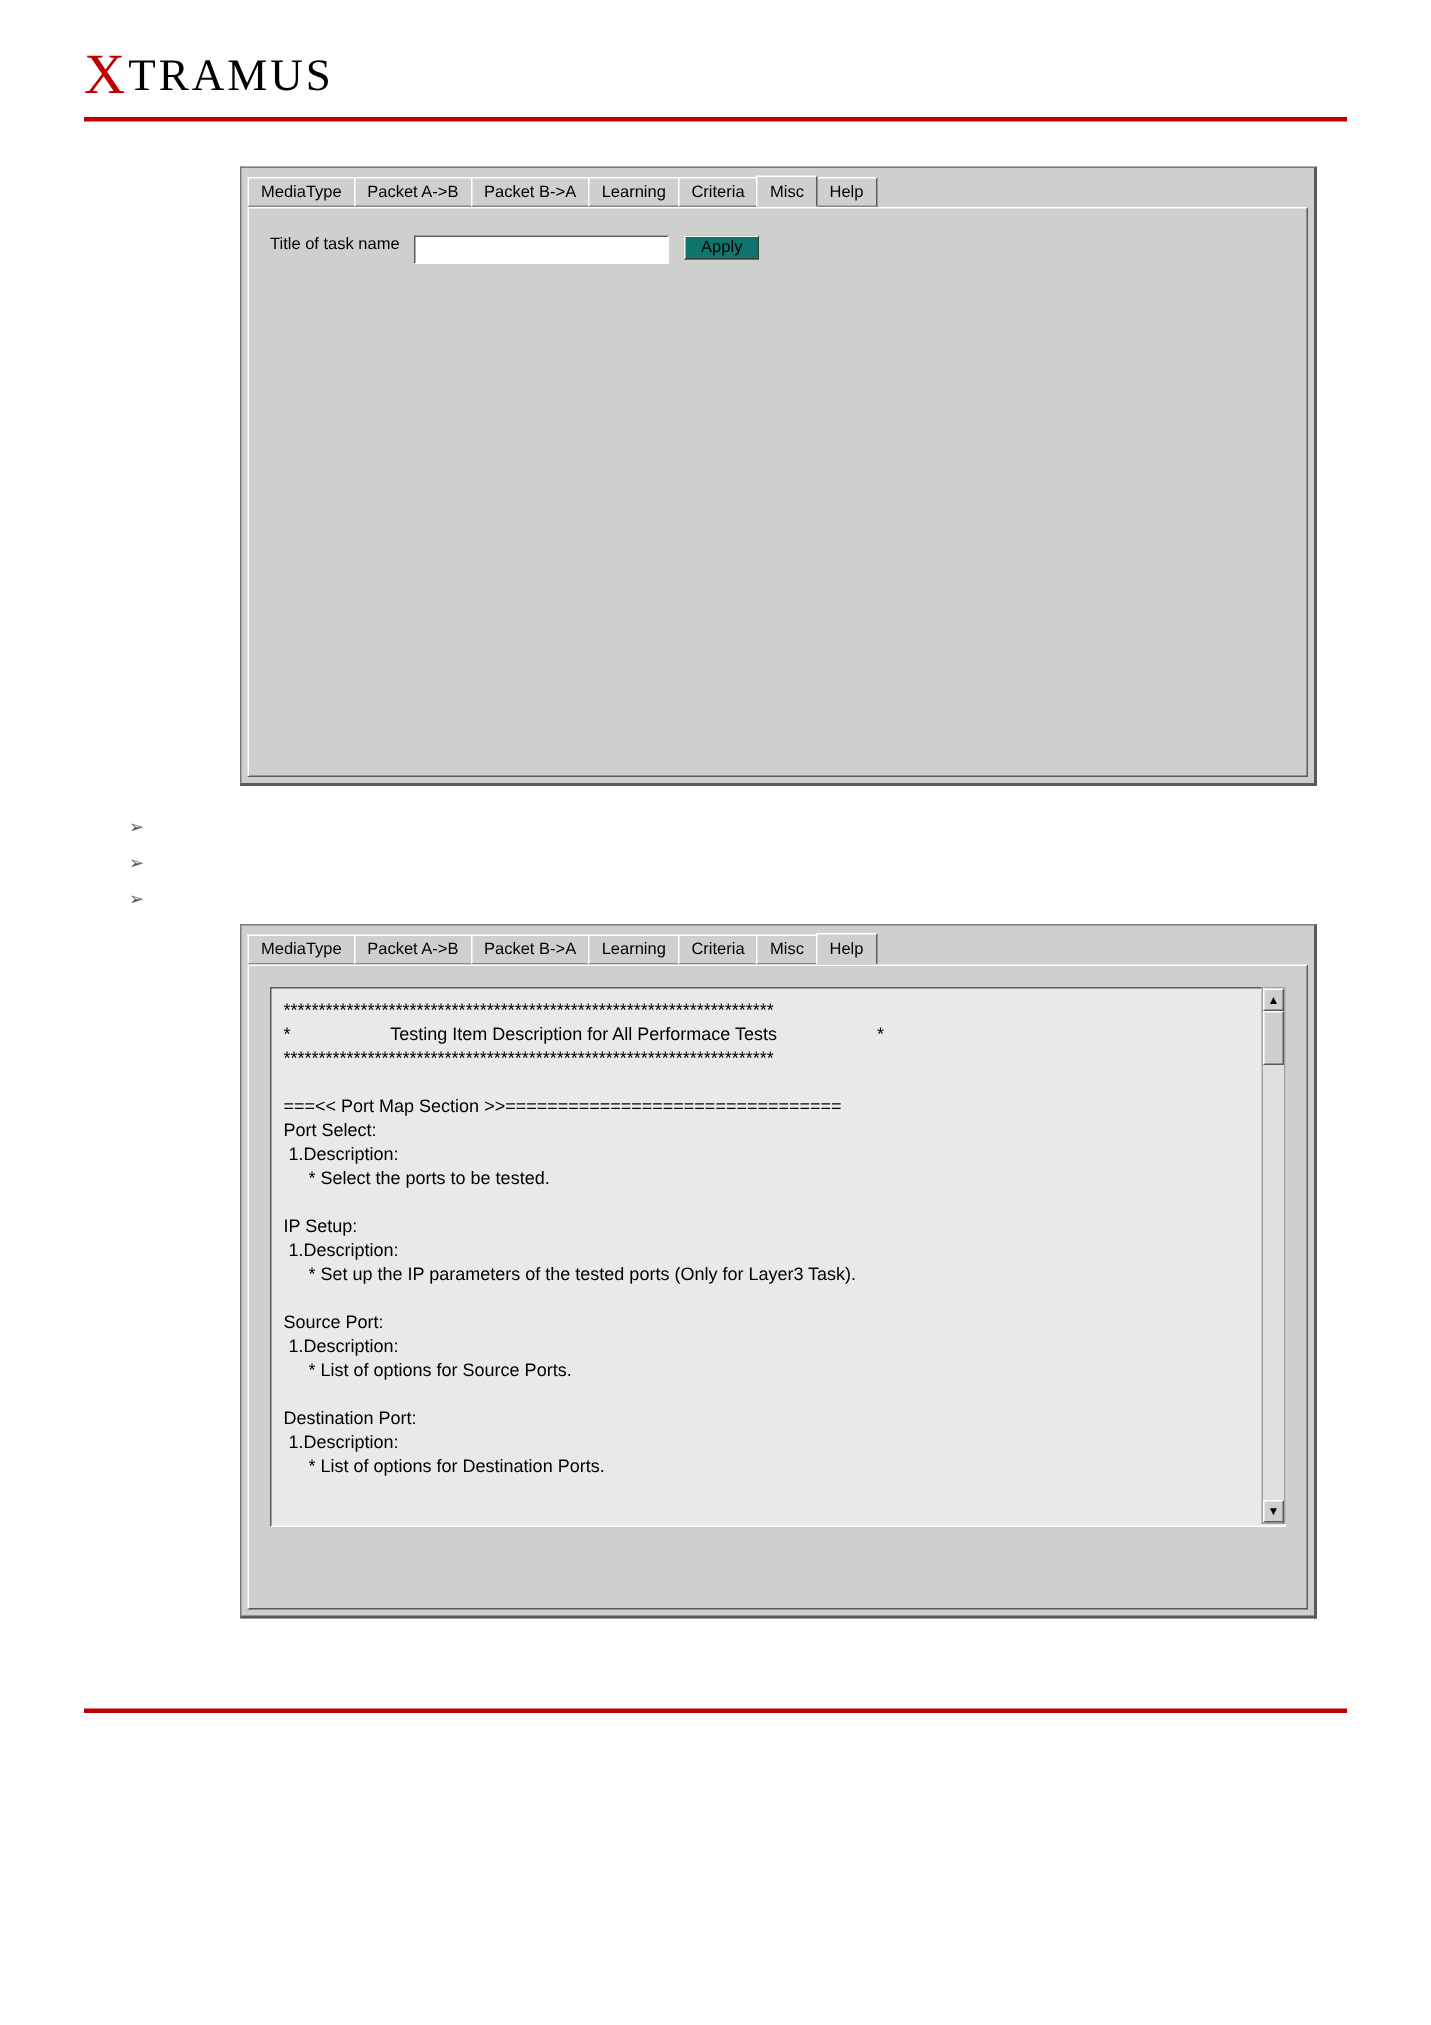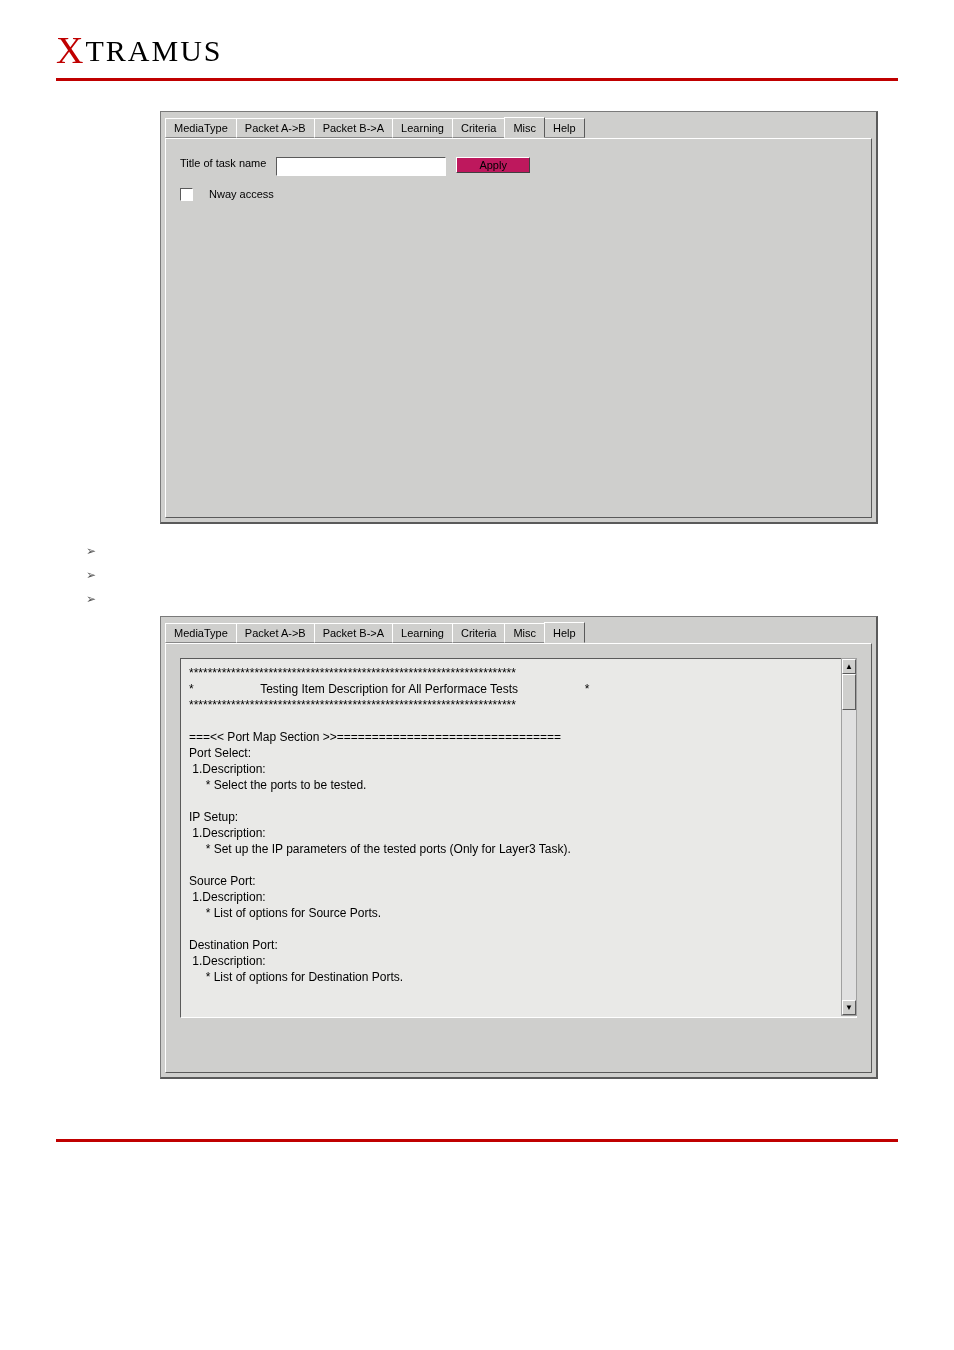--- a/index.html
+++ b/index.html
@@ -13,21 +13,21 @@
   .panel{background:#cfcfcd;border:1px solid #7a7a7a;border-right:2px solid #5a5a5a;border-bottom:2px solid #5a5a5a;padding:0 4px 4px 4px}
   .tabs{display:flex;align-items:flex-end;height:22px;margin-top:4px}
   .tab{background:#cfcfcd;border:1px solid #888;border-bottom:1px solid #888;padding:2px 8px;font-size:11px;line-height:14px;color:#000;cursor:default;margin-right:-1px;position:relative}
   .tab.active{border-bottom:1px solid #cfcfcd;background:#cfcfcd;z-index:2;border-top:1px solid #fff;border-left:1px solid #fff;border-right:1px solid #5a5a5a;padding-top:3px;margin-top:-1px}
   .tab:not(.active){border-top:1px solid #fff;border-left:1px solid #fff;border-right:1px solid #5a5a5a}
   .tab-body{border:1px solid #888;border-top:1px solid #fff;border-left:1px solid #fff;border-right:1px solid #5a5a5a;border-bottom:1px solid #5a5a5a;height:380px;padding:18px 14px;font-size:11px}
   .tab-body-help{border:1px solid #888;border-top:1px solid #fff;border-left:1px solid #fff;border-right:1px solid #5a5a5a;border-bottom:1px solid #5a5a5a;height:430px;padding:14px;position:relative}
   .row{display:flex;align-items:flex-start;gap:10px;margin-bottom:12px}
   .txt-label{font-size:11px;color:#000}
   .input{width:170px;height:19px;background:#fff;border:1px solid #7a7a7a;border-top:1px solid #5a5a5a;border-left:1px solid #5a5a5a;border-right:1px solid #fff;border-bottom:1px solid #fff;padding:0 3px;font-size:11px}
-  .btn{background:#be185d;border:1px solid #888;border-top:1px solid #fff;border-left:1px solid #fff;border-right:1px solid #404040;border-bottom:1px solid #404040;padding:1px 22px;font-size:11px;cursor:default}
+  .btn{background:#0f766e;border:1px solid #888;border-top:1px solid #fff;border-left:1px solid #fff;border-right:1px solid #404040;border-bottom:1px solid #404040;padding:1px 10px;font-size:11px;cursor:default}
   .cb{width:13px;height:13px;background:#fff;border:1px solid #7a7a7a;border-top:1px solid #5a5a5a;border-left:1px solid #5a5a5a;border-right:1px solid #fff;border-bottom:1px solid #fff;display:inline-block;vertical-align:middle;margin-right:6px}
   .bullets{margin-left:30px;margin-top:6px;margin-bottom:6px}
   .bullet{display:flex;align-items:flex-start;gap:10px;margin-bottom:10px}
   .chev{font-size:12px;color:#555}
   .help-textarea{background:#e9e9e7;border:1px solid #848484;border-top:1px solid #5a5a5a;border-left:1px solid #5a5a5a;border-right:1px solid #fff;border-bottom:1px solid #fff;height:360px;padding:6px 22px 6px 8px;font-family:Tahoma,Arial,sans-serif;font-size:12px;line-height:16px;white-space:pre;overflow:hidden;color:#000;position:relative}
   .scroll{position:absolute;right:14px;top:14px;bottom:56px;width:16px;background:#e0e0e0;border:1px solid #a0a0a0;display:flex;flex-direction:column;justify-content:space-between}
   .scroll-btn{height:15px;background:#cfcfcd;border:1px solid #fff;border-right:1px solid #5a5a5a;border-bottom:1px solid #5a5a5a;display:flex;align-items:center;justify-content:center;font-size:8px}
   .scroll-thumb{height:36px;background:#cfcfcd;border:1px solid #fff;border-right:1px solid #5a5a5a;border-bottom:1px solid #5a5a5a;margin-top:0}
   .scroll-track{flex:1}
 </style>
@@ -50,24 +50,20 @@
         <div class="tab">Learning</div>
         <div class="tab">Criteria</div>
         <div class="tab active">Misc</div>
         <div class="tab">Help</div>
       </div>
       <div class="tab-body">
         <div class="row">
           <span class="txt-label">Title of task name</span>
           <input class="input" style="">
           <button class="btn">Apply</button>
-        </div>
-        <div class="row">
-          <span class="cb"></span>
-          <span class="txt-label">Nway access</span>
         </div>
       </div>
     </div>
   </div>
 
   <div class="bullets">
     <div class="bullet">
         <span class="chev">➢</span>
         <span></span>
       </div>

